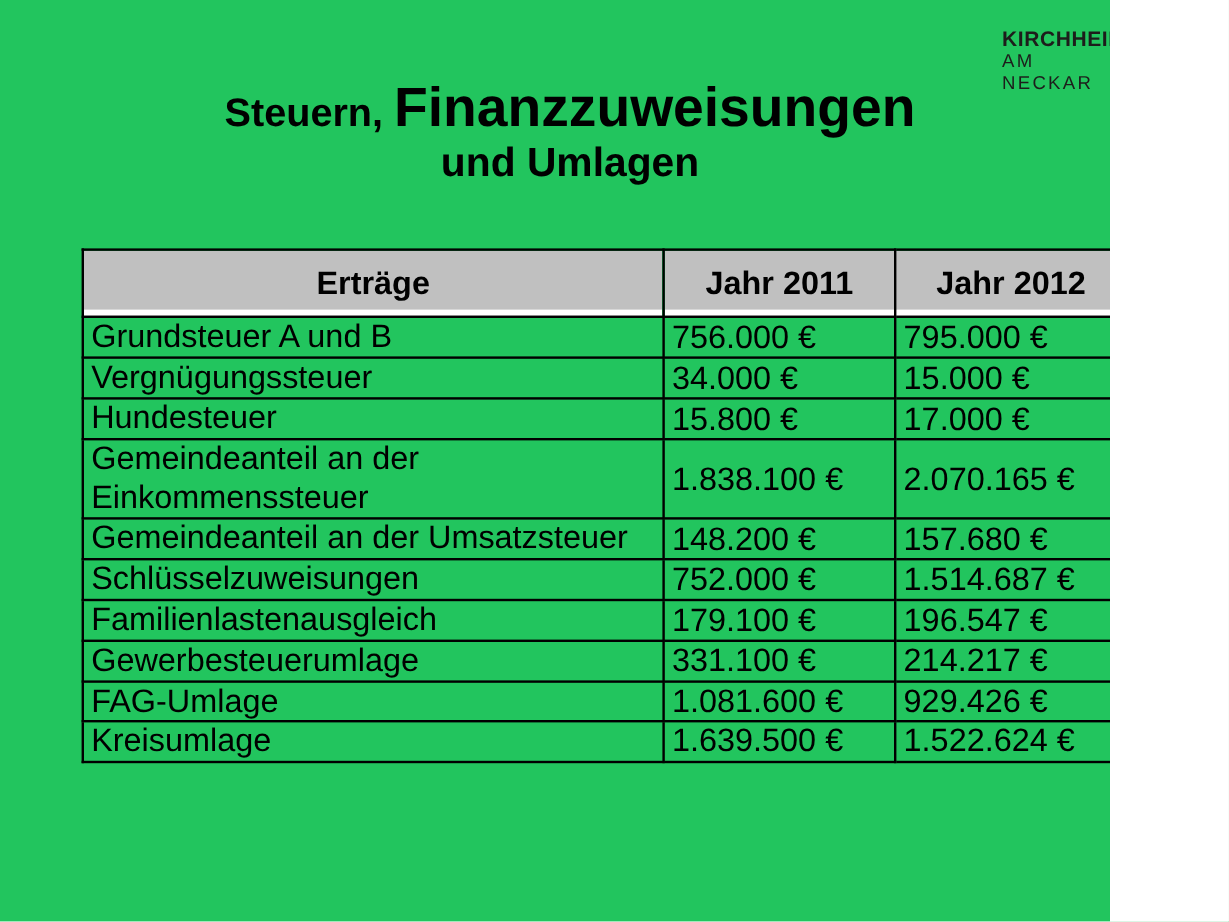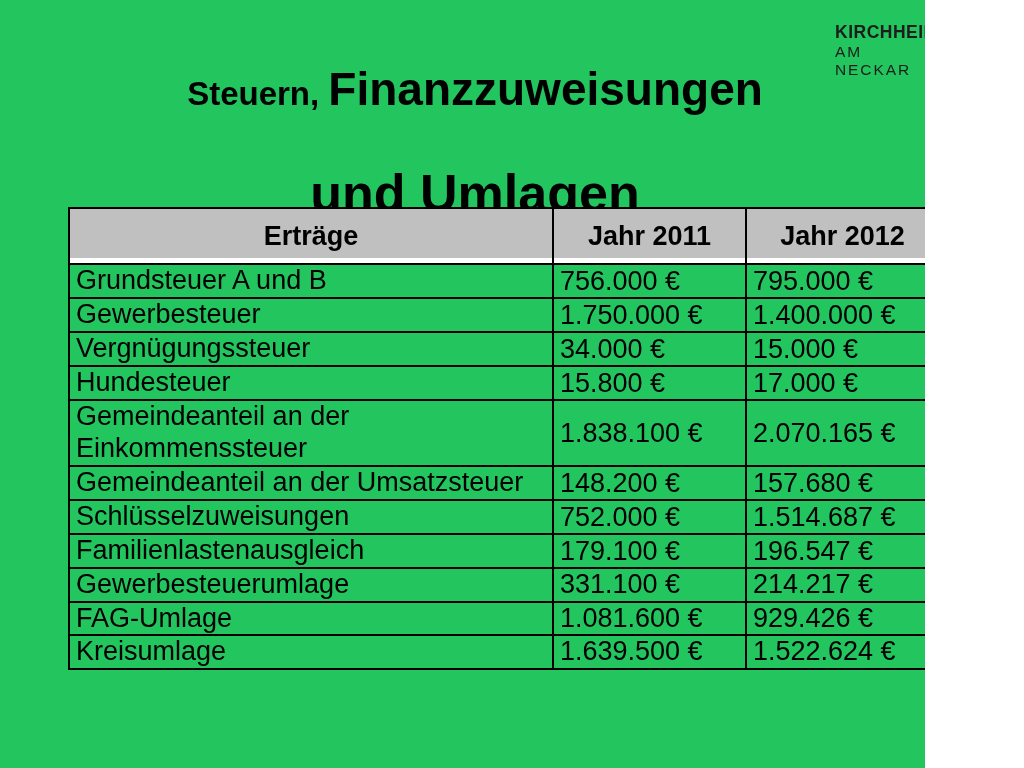--- a/index.html
+++ b/index.html
@@ -14,21 +14,21 @@
   .logo-swoosh{position:absolute;left:934px;top:8px;width:76px;height:74px;}
   .logo-text{position:absolute;left:835px;top:22px;line-height:1.15;color:#1d1d1b;}
   .logo-line1{font-size:17.5px;font-weight:bold;letter-spacing:0.5px;}
   .logo-line2{font-size:15.5px;letter-spacing:1.9px;margin-top:1px;}
 
   
   .title{position:absolute;left:0;top:62px;width:950px;text-align:center;
          font-weight:bold;line-height:1.18;}
   .title-line1{font-size:46px;}
   .t-small{font-size:33px;}
-  .title-line2{font-size:52px;margin-top:47px;}
+  .title-line2{font-size:34px;}
 
   
   table.fin{
     position:absolute;left:68px;top:207px;width:870px;
     border-collapse:collapse;table-layout:fixed;
   }
   table.fin td{
     border:2px solid #000;font-size:27px;vertical-align:middle;
     padding:0 6px;overflow:hidden;
   }
@@ -78,25 +78,20 @@
       <td>Jahr 2011</td>
       <td>Jahr 2012</td>
     </tr>
 
     <tr class="rd">
       <td class="lbl">Grundsteuer A und B</td>
       <td class="num">756.000 €</td>
       <td class="num">795.000 €</td>
     </tr>
     <tr class="rd">
-      <td class="lbl">Gewerbesteuer</td>
-      <td class="num">1.750.000 €</td>
-      <td class="num">1.400.000 €</td>
-    </tr>
-    <tr class="rd">
       <td class="lbl">Vergnügungssteuer</td>
       <td class="num">34.000 €</td>
       <td class="num">15.000 €</td>
     </tr>
     <tr class="rd">
       <td class="lbl">Hundesteuer</td>
       <td class="num">15.800 €</td>
       <td class="num">17.000 €</td>
     </tr>
     <tr class="rtall">

